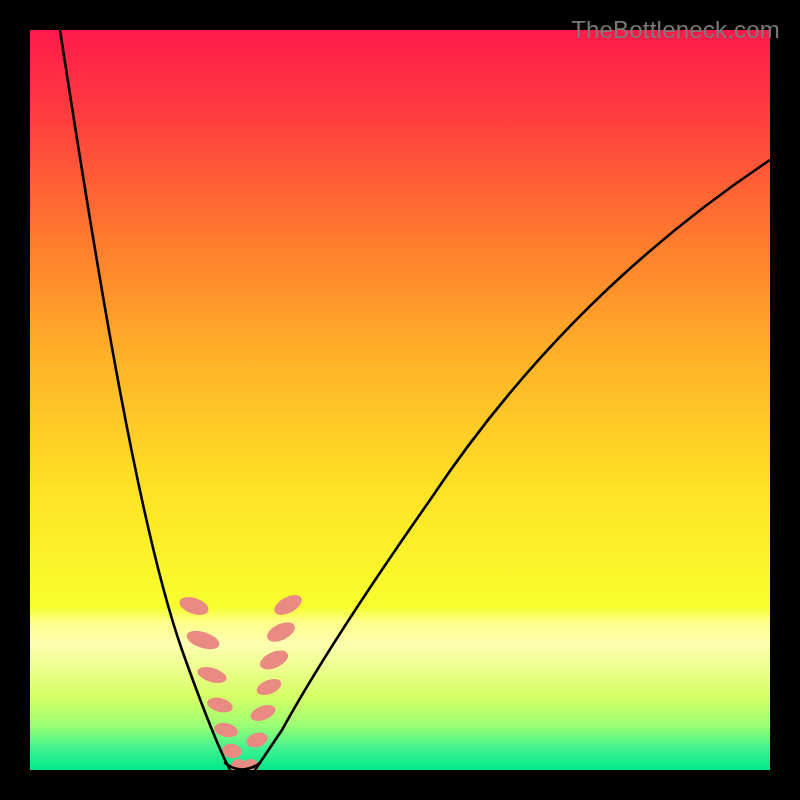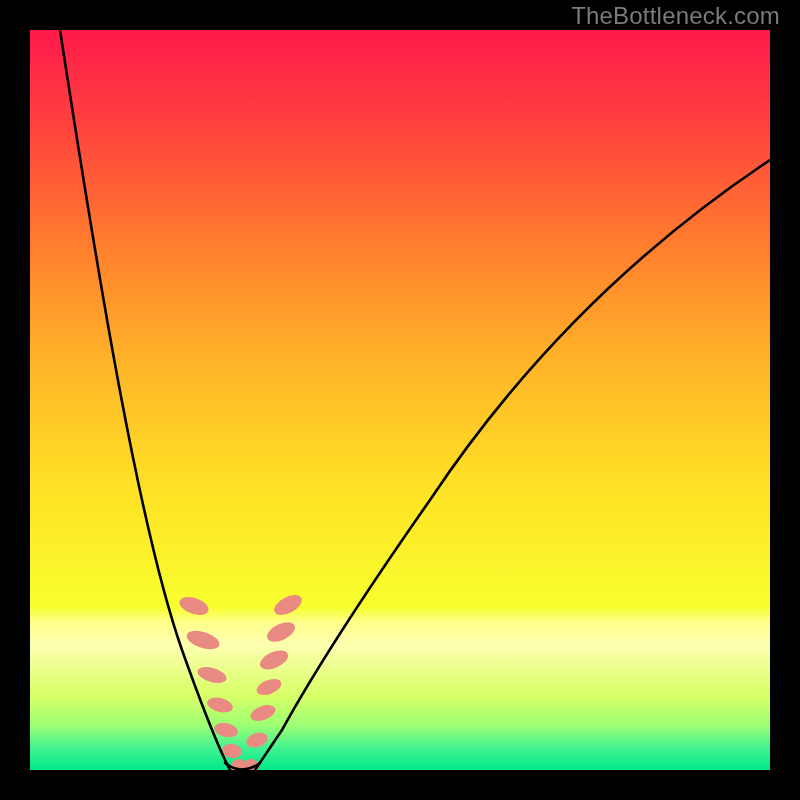--- a/index.html
+++ b/index.html
@@ -25,21 +25,21 @@
     width: 740px;
     height: 740px;
     overflow: hidden;
   }
   .gradient {
     position: absolute;
     inset: 0;
   }
   .watermark {
     position: absolute;
-    top: 2px;
+    top: 16px;
     right: 20px;
     color: #7a7a7a;
     font-size: 24px;
     font-weight: 500;
     letter-spacing: 0.2px;
     user-select: none;
   }
   svg.curve {
     position: absolute;
     inset: 0;

